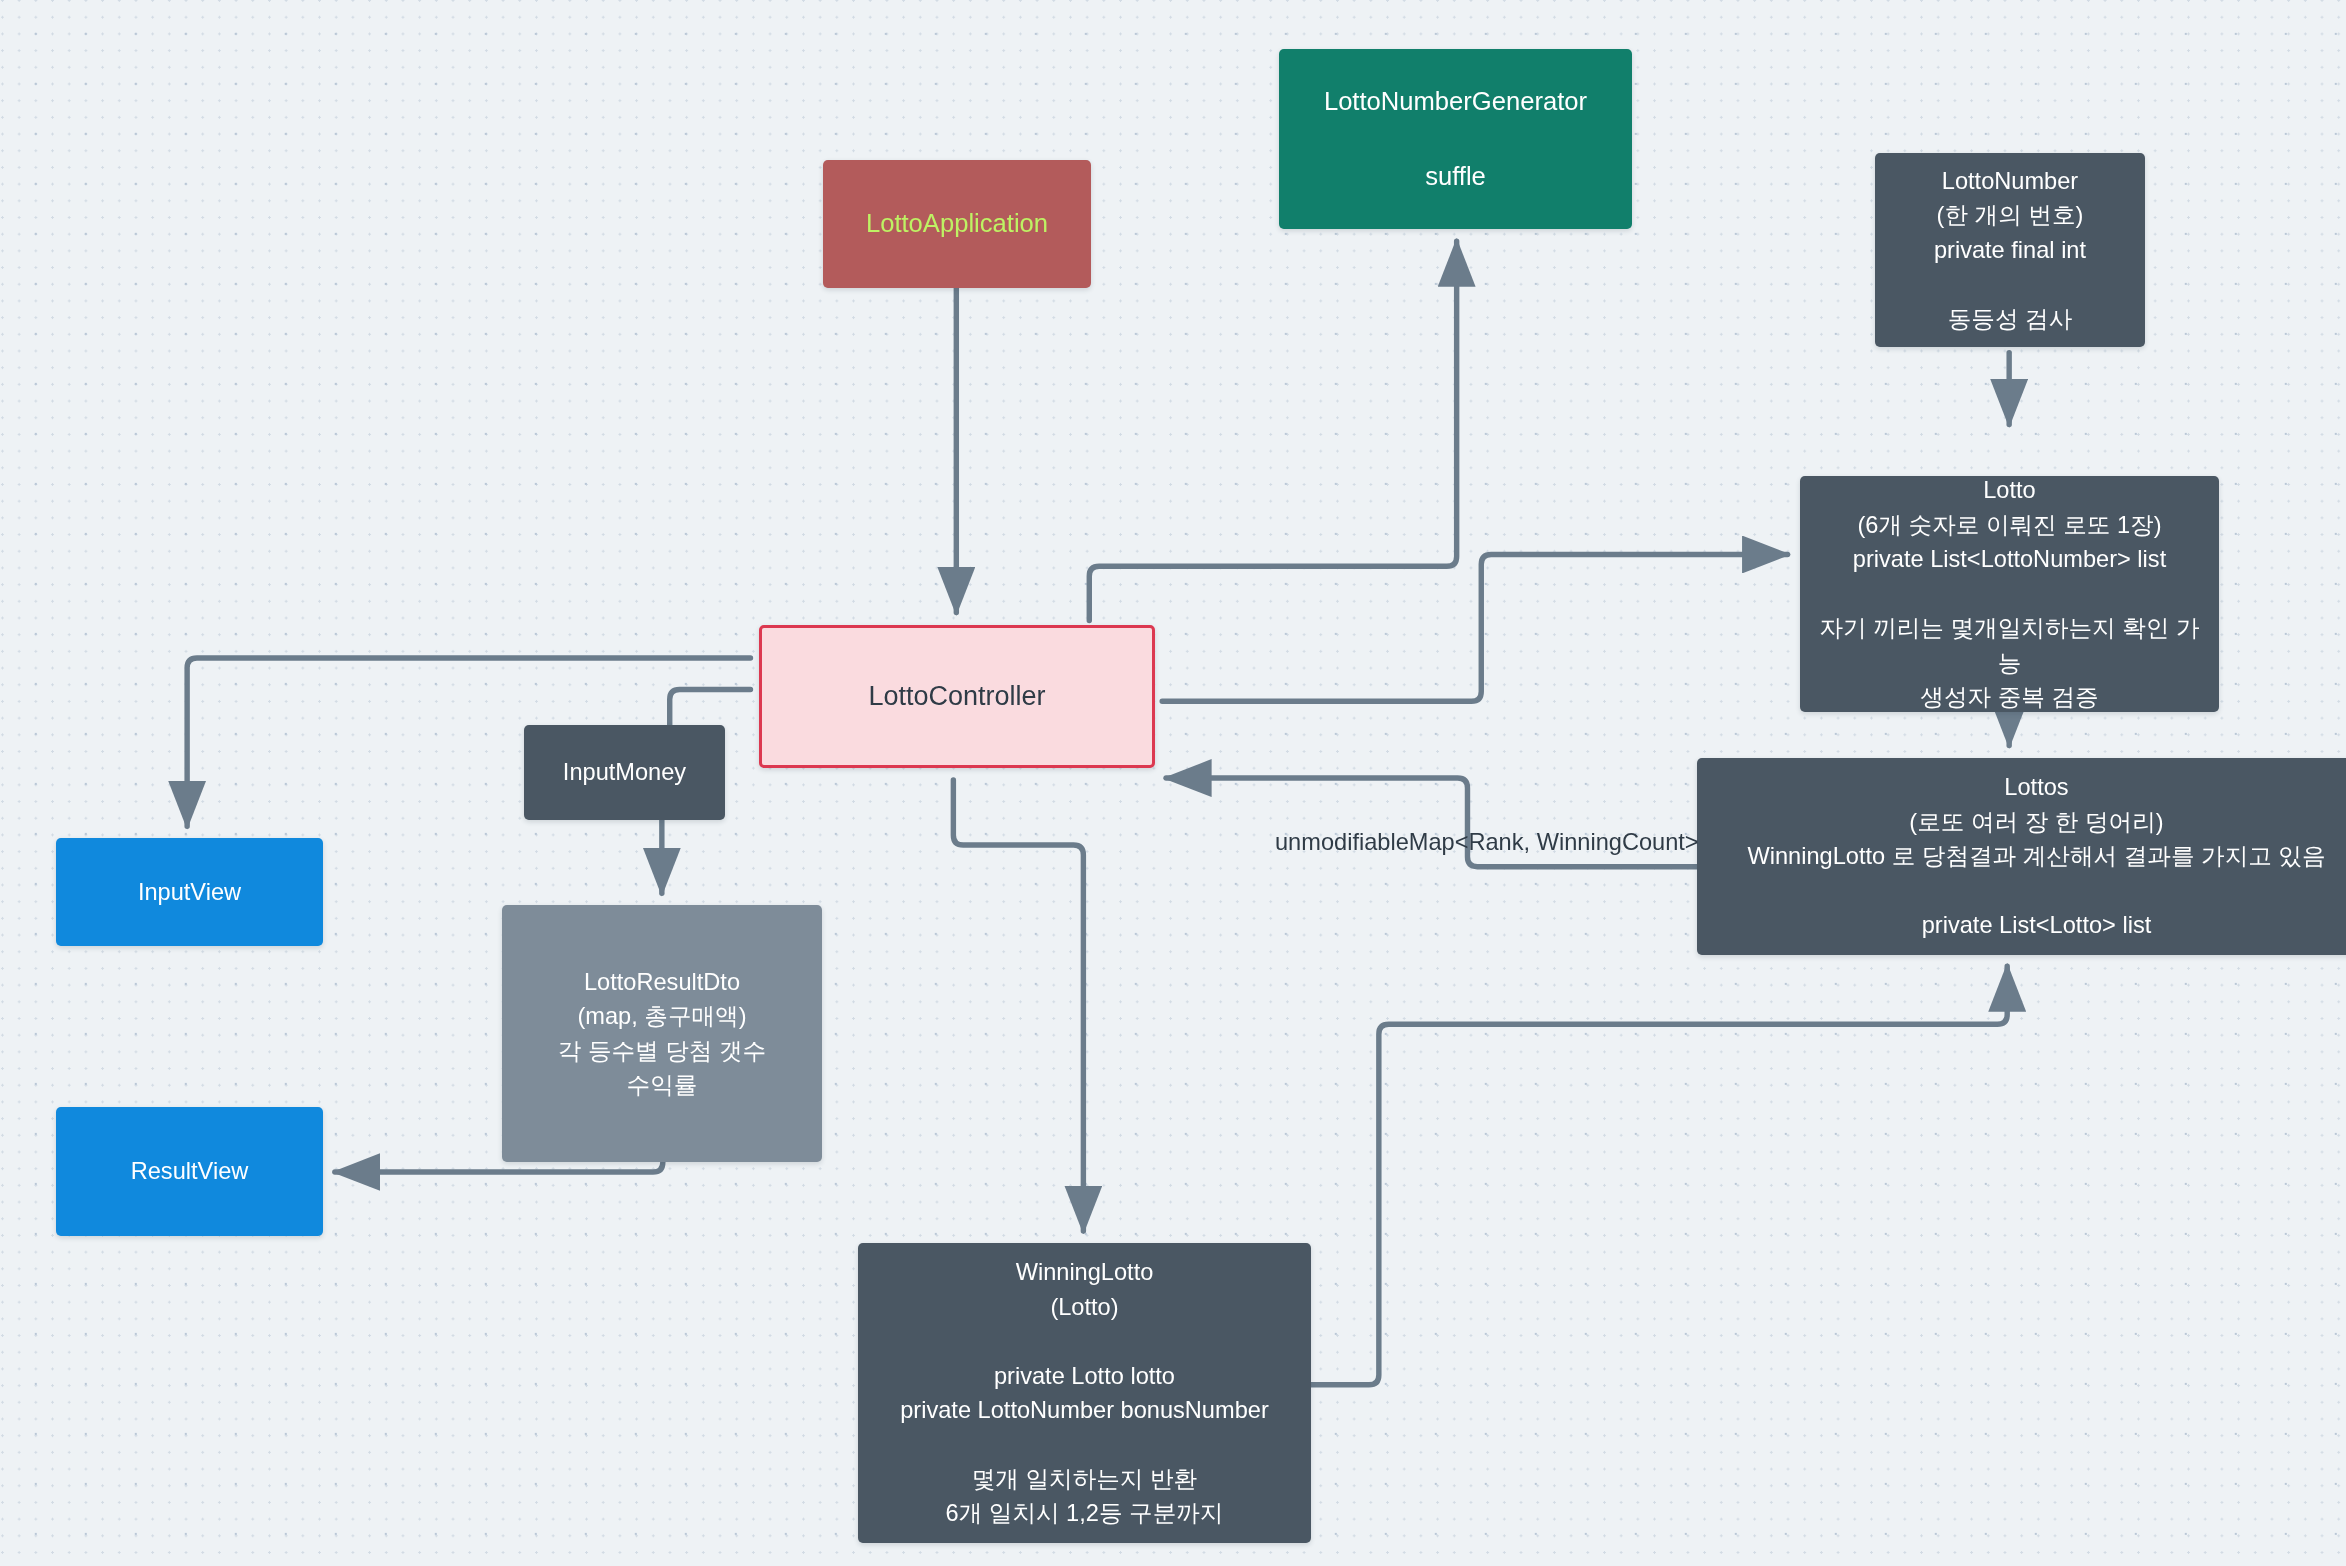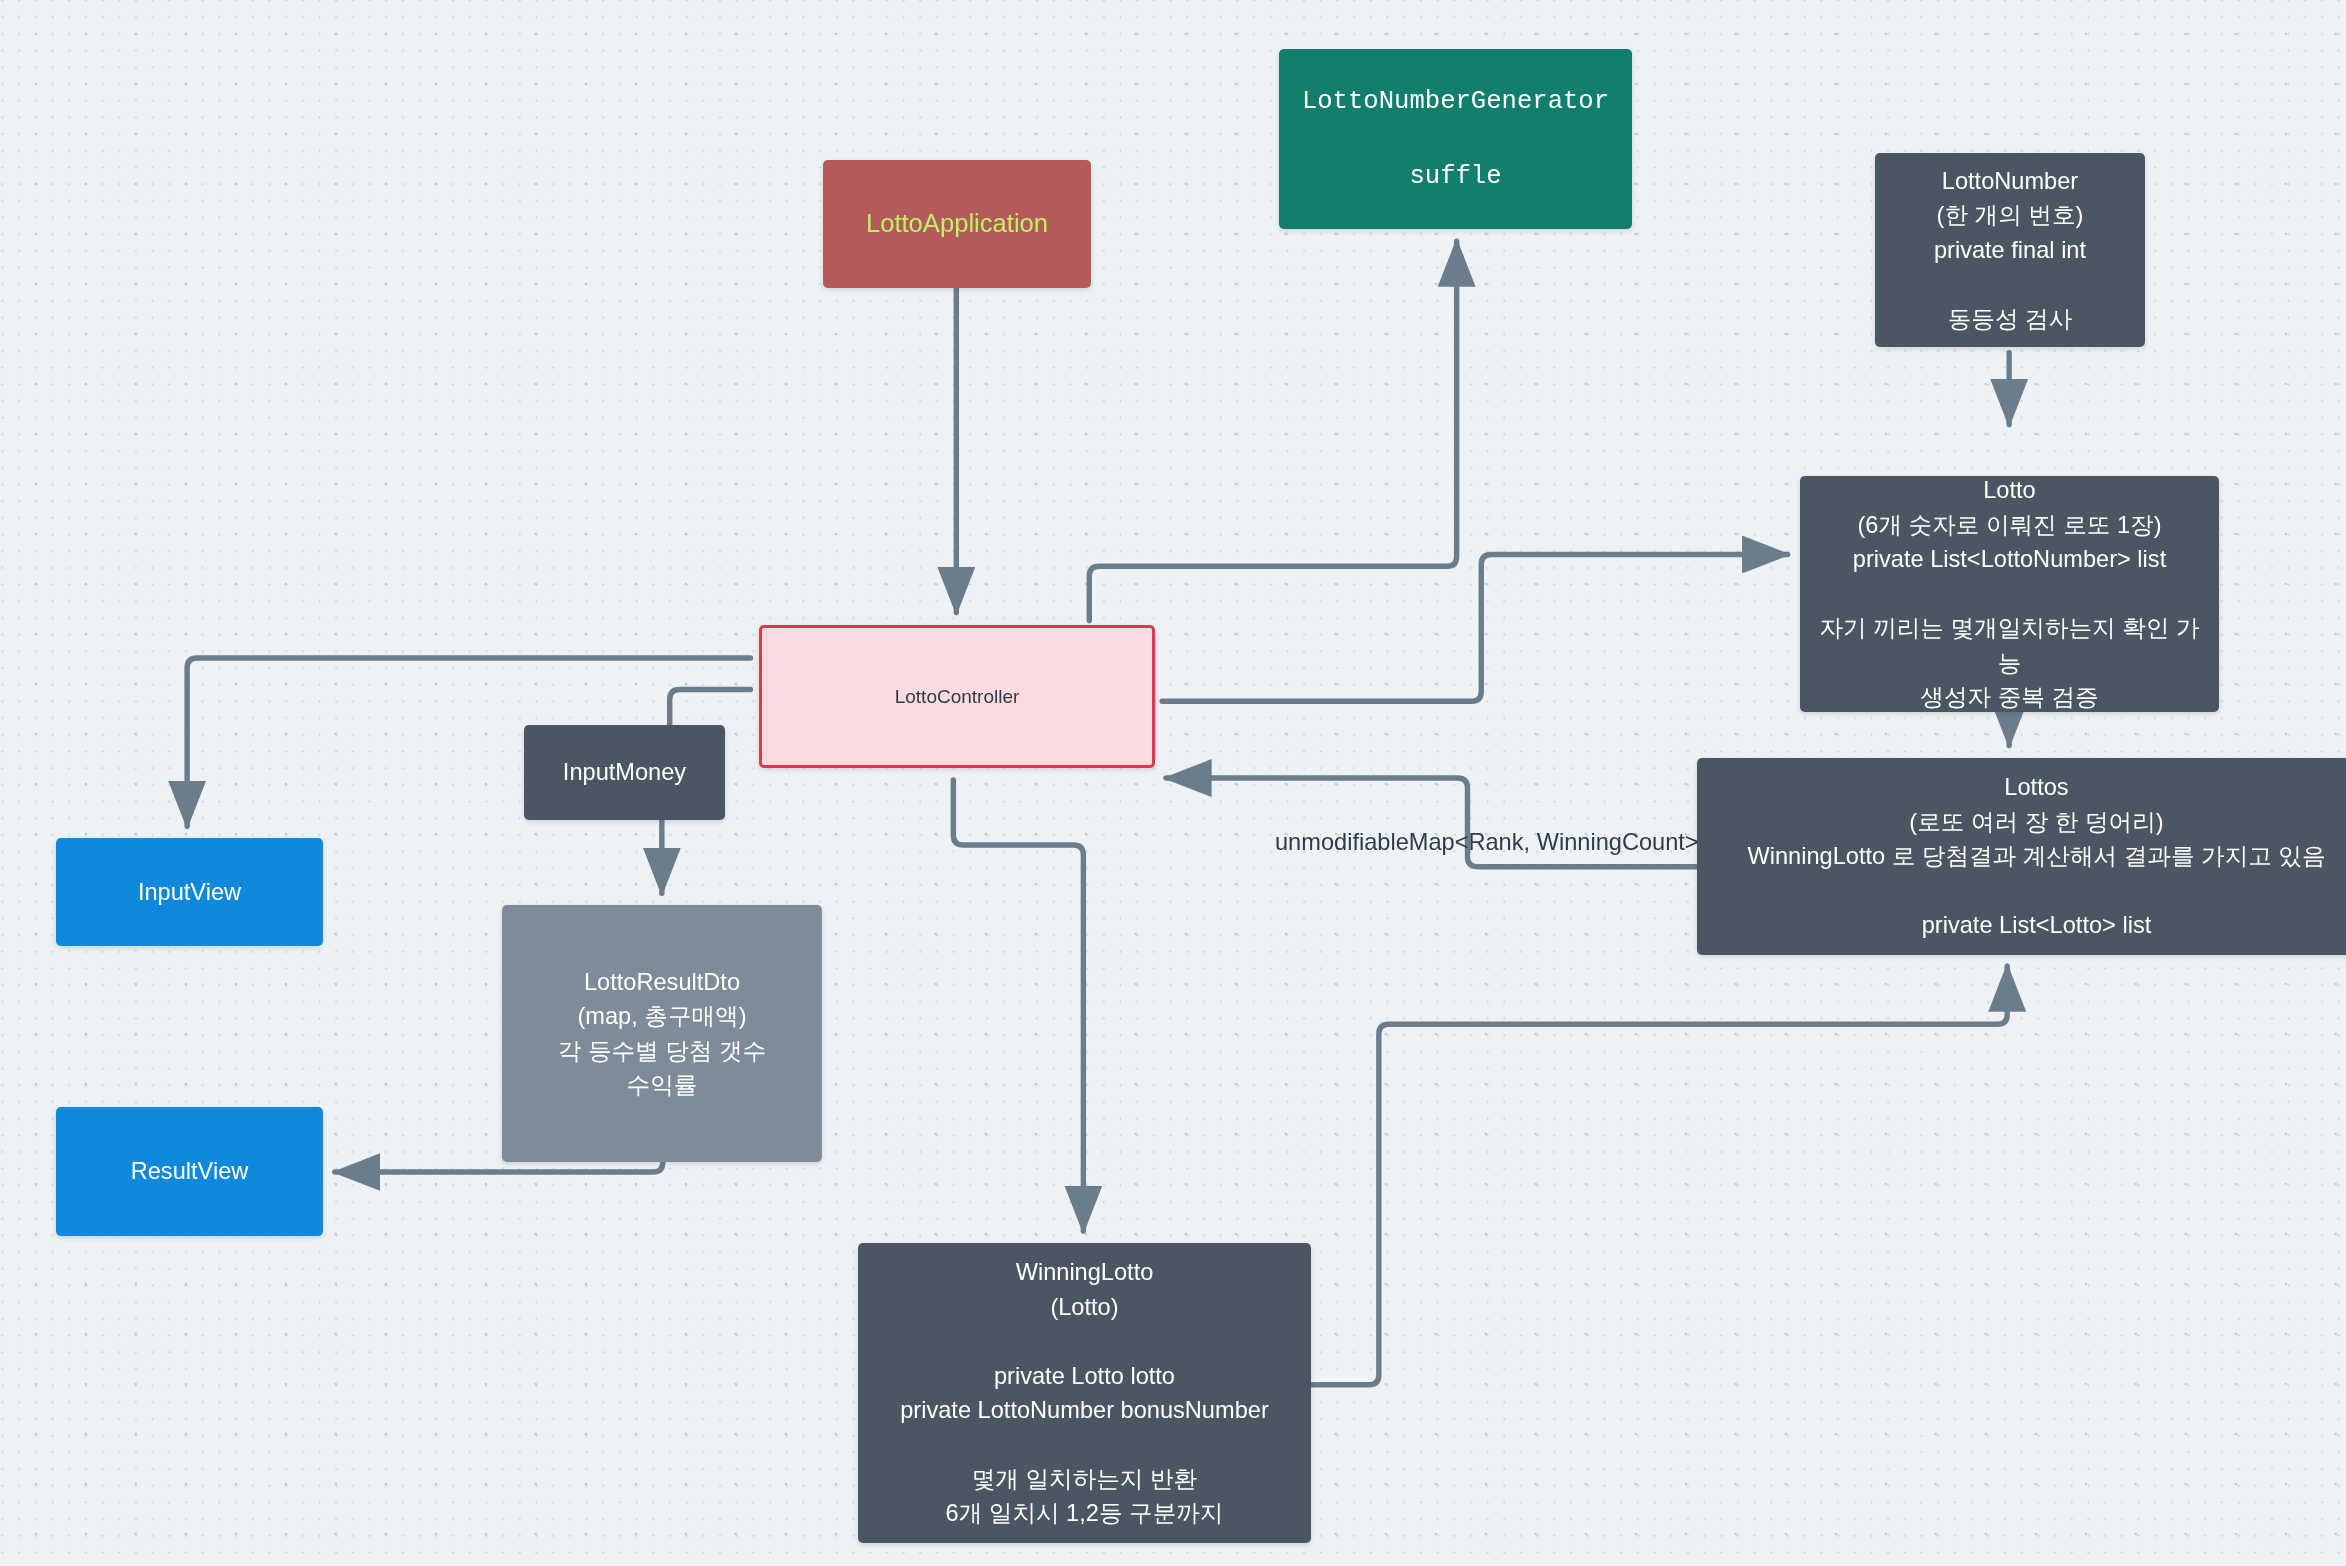--- a/index.html
+++ b/index.html
@@ -91,21 +91,21 @@
       <path d="M 1723,880 L 1500,880 Q 1490,880 1490,870 L 1490,800 Q 1490,790 1480,790 L 1184,790" marker-end="url(#arrowhead)"></path>
 
       <path d="M 2040,358 L 2040,431" marker-end="url(#arrowhead)"></path>
 
       <path d="M 2040,683 L 2040,757" marker-end="url(#arrowhead)"></path>
     </g>
   </svg>
 
   <div class="node n-red" style="left: 823px; top: 160px; width: 268px; height: 128px; font-size: 25.6px;"><span class="label">LottoApplication</span></div>
 
-  <div class="node n-green" style="left: 1279px; top: 49px; width: 353px; height: 180px; font-size: 25.6px; font-family: Liberation Mono, monospace;"><span class="label">LottoNumberGenerator
+  <div class="node n-green" style="left: 1279px; top: 49px; width: 353px; height: 180px; font-size: 25.6px;"><span class="label">LottoNumberGenerator
 
 suffle</span></div>
 
   <div class="node n-dark" style="left: 1875px; top: 153px; width: 270px; height: 194px; font-size: 23.6px;"><span class="label">LottoNumber
 (한 개의 번호)
 private final int
 
 동등성 검사</span></div>
 
   <div class="node n-dark" style="left: 1800px; top: 436px; width: 419px; height: 236px; font-size: 23.6px; margin-top: 40px;"><span class="label">Lotto
@@ -114,21 +114,21 @@
 
 자기 끼리는 몇개일치하는지 확인 가능
 생성자 중복 검증</span></div>
 
   <div class="node n-dark" style="left: 1697px; top: 758px; width: 679px; height: 197px; font-size: 23.6px;"><span class="label">Lottos
 (로또 여러 장 한 덩어리)
 WinningLotto 로 당첨결과 계산해서 결과를 가지고 있음
 
 private List&lt;Lotto&gt; list</span></div>
 
-  <div class="node n-pink" style="left: 759px; top: 625px; width: 396px; height: 143px; font-size: 19px;"><span class="label">LottoController</span></div>
+  <div class="node n-pink" style="left: 759px; top: 625px; width: 396px; height: 143px; font-size: 27px;"><span class="label">LottoController</span></div>
 
   <div class="node n-dark" style="left: 524px; top: 725px; width: 201px; height: 95px; font-size: 23.6px;"><span class="label">InputMoney</span></div>
 
   <div class="node n-blue" style="left: 56px; top: 838px; width: 267px; height: 108px; font-size: 23.6px;"><span class="label">InputView</span></div>
 
   <div class="node n-gray" style="left: 502px; top: 905px; width: 320px; height: 257px; font-size: 23.6px;"><span class="label">LottoResultDto
 (map, 총구매액)
 각 등수별 당첨 갯수
 수익률</span></div>
 

